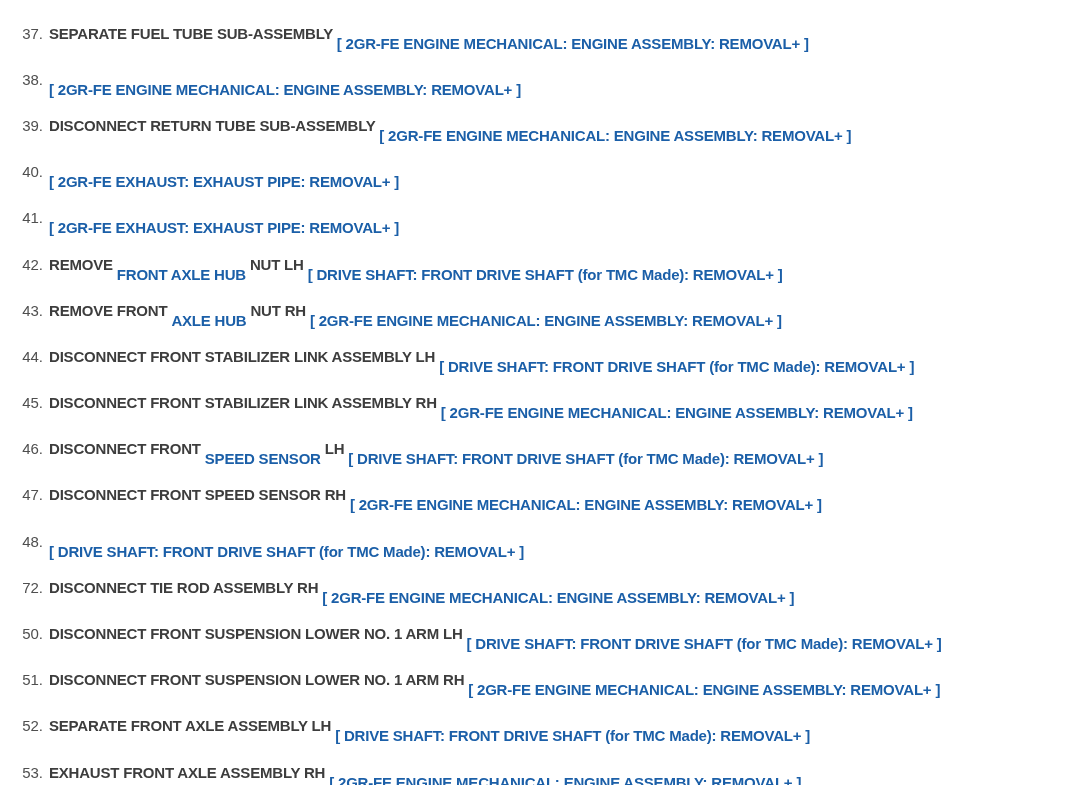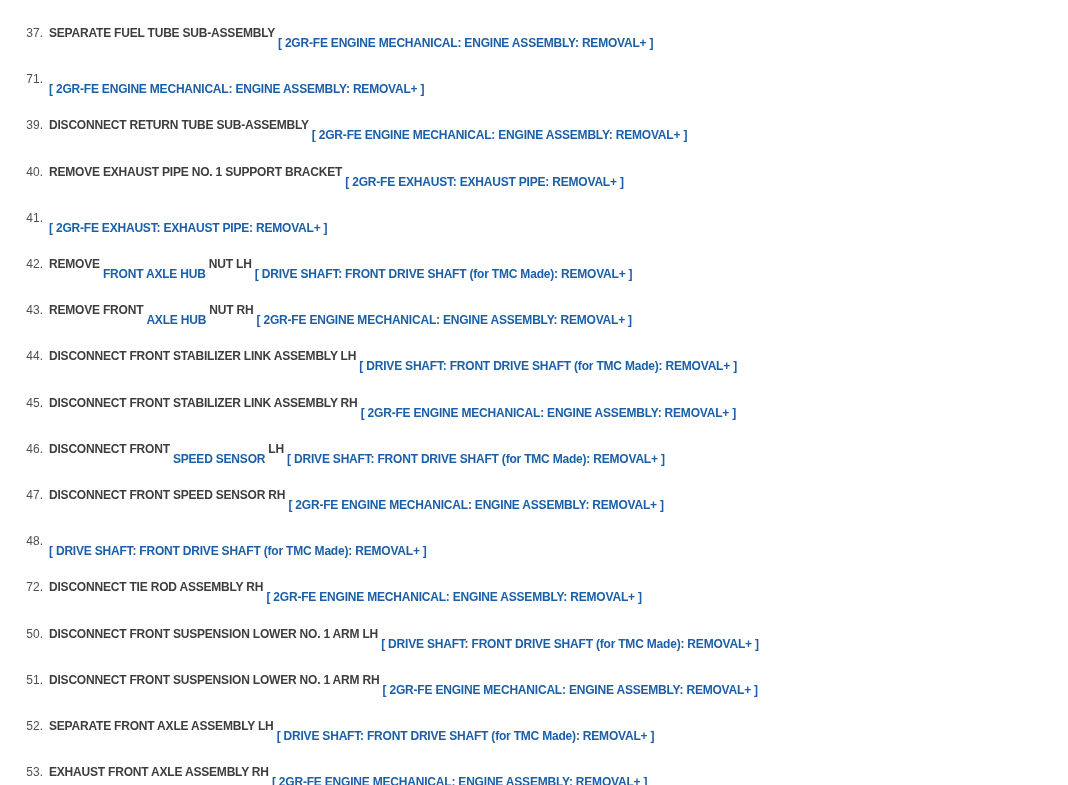--- a/index.html
+++ b/index.html
@@ -23,21 +23,21 @@
   ol.steps {
     list-style: none;
     margin: 0;
     padding: 10px 0 0 0;
   }
   li.step {
     height: 46.2px;
     display: flex;
     align-items: center;
     white-space: pre;
-    font-size: 12px;
+    font-size: 15px;
     letter-spacing: -0.2px;
   }
   .step-number {
     display: inline-block;
     min-width: 43px;
     text-align: right;
     margin-right: 6px;
     color: var(--number-color);
     font-weight: 400;
     letter-spacing: 0;
@@ -53,23 +53,23 @@
     text-decoration: none;
     cursor: pointer;
     margin-top: 20px;
   }
 </style>
 </head>
 <body>
 
 <ol class="steps">
     <li class="step"><span class="step-number">37.</span><span class="step-text">SEPARATE FUEL TUBE SUB-ASSEMBLY </span><a class="step-link" href="#">[ 2GR-FE ENGINE MECHANICAL: ENGINE ASSEMBLY: REMOVAL+ ]</a></li>
-    <li class="step"><span class="step-number">71.</span><a class="step-link" href="#">[ 2GR-FE ENGINE MECHANICAL: ENGINE ASSEMBLY: REMOVAL+ ]</a></li>
+    <li class="step"><span class="step-number">38.</span><a class="step-link" href="#">[ 2GR-FE ENGINE MECHANICAL: ENGINE ASSEMBLY: REMOVAL+ ]</a></li>
     <li class="step"><span class="step-number">39.</span><span class="step-text">DISCONNECT RETURN TUBE SUB-ASSEMBLY </span><a class="step-link" href="#">[ 2GR-FE ENGINE MECHANICAL: ENGINE ASSEMBLY: REMOVAL+ ]</a></li>
-    <li class="step"><span class="step-number">40.</span><span class="step-text">REMOVE EXHAUST PIPE NO. 1 SUPPORT BRACKET </span><a class="step-link" href="#">[ 2GR-FE EXHAUST: EXHAUST PIPE: REMOVAL+ ]</a></li>
+    <li class="step"><span class="step-number">40.</span><a class="step-link" href="#">[ 2GR-FE EXHAUST: EXHAUST PIPE: REMOVAL+ ]</a></li>
     <li class="step"><span class="step-number">41.</span><a class="step-link" href="#">[ 2GR-FE EXHAUST: EXHAUST PIPE: REMOVAL+ ]</a></li>
     <li class="step"><span class="step-number">42.</span><span class="step-text">REMOVE </span><a class="step-link" href="#">FRONT AXLE HUB</a><span class="step-text"> NUT LH </span><a class="step-link" href="#">[ DRIVE SHAFT: FRONT DRIVE SHAFT (for TMC Made): REMOVAL+ ]</a></li>
     <li class="step"><span class="step-number">43.</span><span class="step-text">REMOVE FRONT </span><a class="step-link" href="#">AXLE HUB</a><span class="step-text"> NUT RH </span><a class="step-link" href="#">[ 2GR-FE ENGINE MECHANICAL: ENGINE ASSEMBLY: REMOVAL+ ]</a></li>
     <li class="step"><span class="step-number">44.</span><span class="step-text">DISCONNECT FRONT STABILIZER LINK ASSEMBLY LH </span><a class="step-link" href="#">[ DRIVE SHAFT: FRONT DRIVE SHAFT (for TMC Made): REMOVAL+ ]</a></li>
     <li class="step"><span class="step-number">45.</span><span class="step-text">DISCONNECT FRONT STABILIZER LINK ASSEMBLY RH </span><a class="step-link" href="#">[ 2GR-FE ENGINE MECHANICAL: ENGINE ASSEMBLY: REMOVAL+ ]</a></li>
     <li class="step"><span class="step-number">46.</span><span class="step-text">DISCONNECT FRONT </span><a class="step-link" href="#">SPEED SENSOR</a><span class="step-text"> LH </span><a class="step-link" href="#">[ DRIVE SHAFT: FRONT DRIVE SHAFT (for TMC Made): REMOVAL+ ]</a></li>
     <li class="step"><span class="step-number">47.</span><span class="step-text">DISCONNECT FRONT SPEED SENSOR RH </span><a class="step-link" href="#">[ 2GR-FE ENGINE MECHANICAL: ENGINE ASSEMBLY: REMOVAL+ ]</a></li>
     <li class="step"><span class="step-number">48.</span><a class="step-link" href="#">[ DRIVE SHAFT: FRONT DRIVE SHAFT (for TMC Made): REMOVAL+ ]</a></li>
     <li class="step"><span class="step-number">72.</span><span class="step-text">DISCONNECT TIE ROD ASSEMBLY RH </span><a class="step-link" href="#">[ 2GR-FE ENGINE MECHANICAL: ENGINE ASSEMBLY: REMOVAL+ ]</a></li>
     <li class="step"><span class="step-number">50.</span><span class="step-text">DISCONNECT FRONT SUSPENSION LOWER NO. 1 ARM LH </span><a class="step-link" href="#">[ DRIVE SHAFT: FRONT DRIVE SHAFT (for TMC Made): REMOVAL+ ]</a></li>

